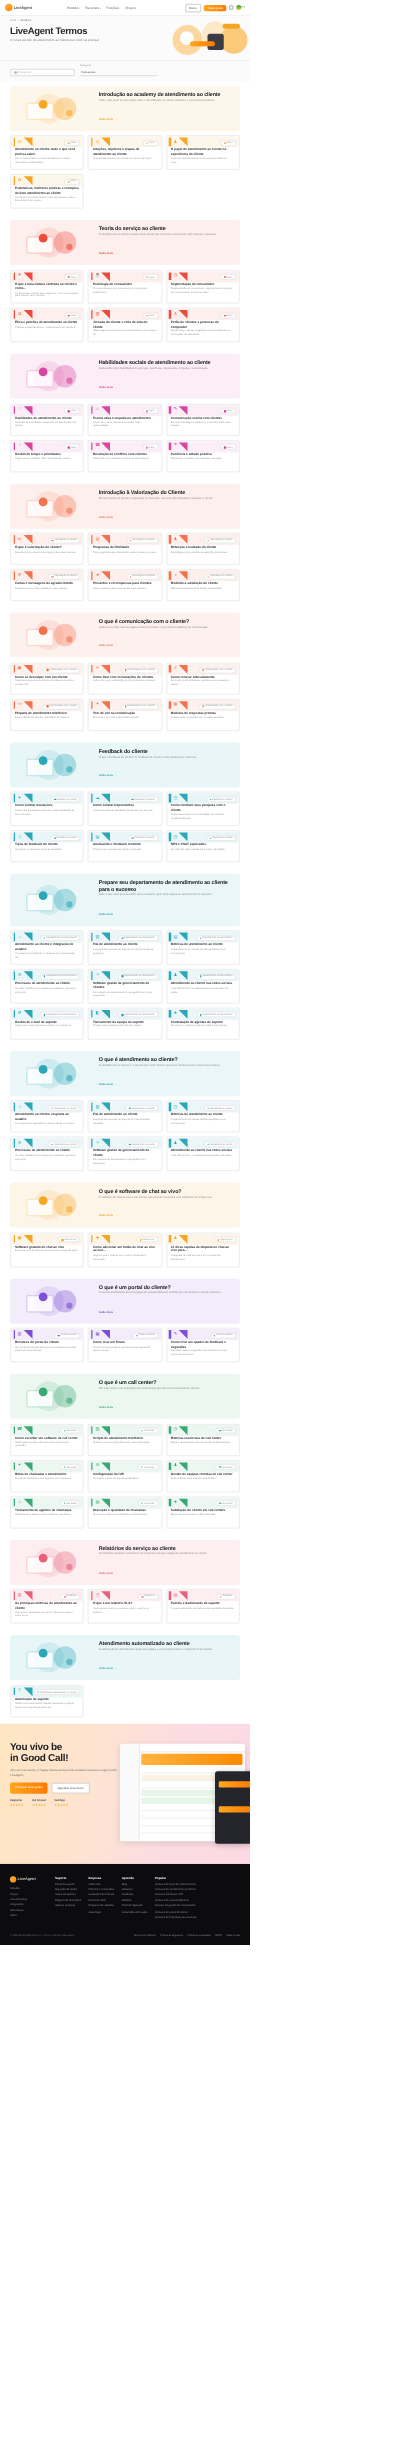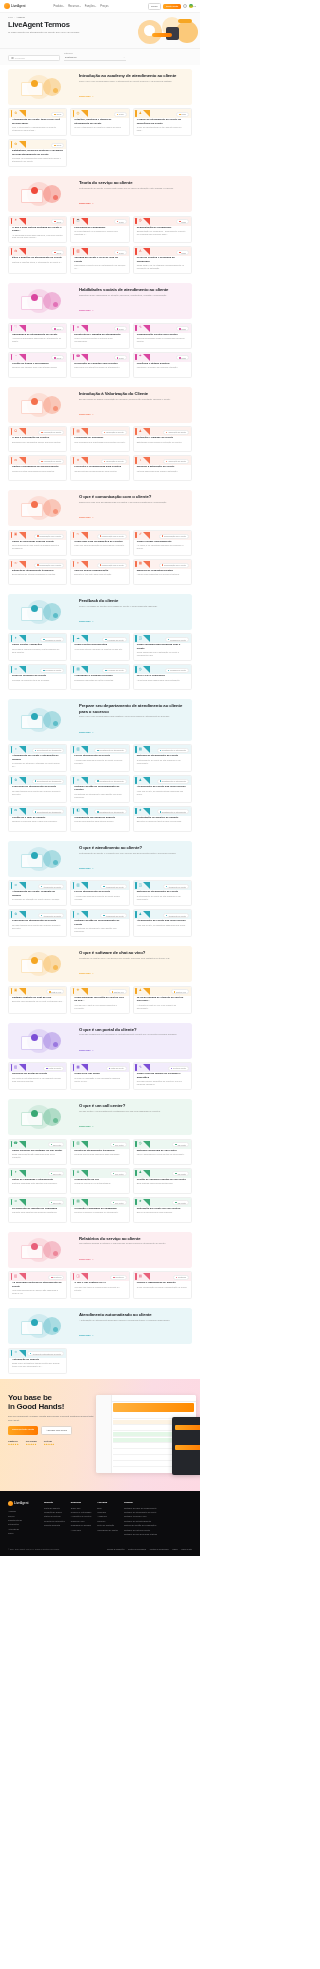--- a/index.html
+++ b/index.html
@@ -1459,22 +1459,22 @@
             </div>
             <h3>Automação de suporte</h3>
             <p>Saiba como automatizar tarefas repetitivas e ganhar tempo com seu atendimento ao...</p>
           </div>
         </div>
       </div>
     </div>
 
   <div class="cta">
     <h2>
-      <span>You base be</span><br>
-      <span>in Good Hands!</span>
+      <span>You vivo be</span><br>
+      <span>in Good Call!</span>
     </h2>
     <p>Join our community of happy clients and provide excellent customer support with LiveAgent.</p>
     <div class="cta-btns">
       <span class="cta-btn-1">Começar teste grátis</span>
       <span class="cta-btn-2">Agendar uma demo</span>
     </div>
     <div class="trust">
       <div class="trust-item">
         <span class="trust-name">Capterra</span>
         <span class="stars">★★★★★</span>

